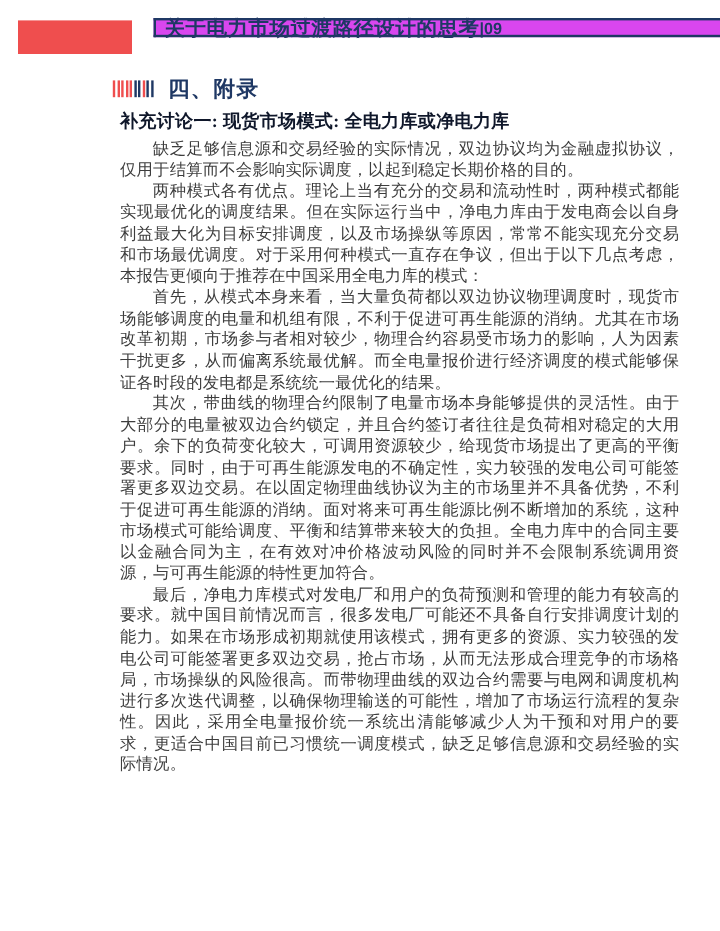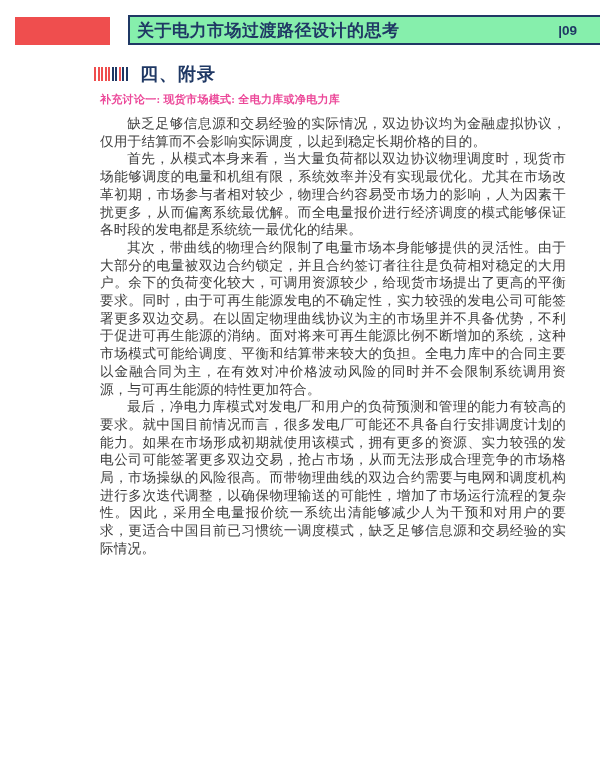--- a/index.html
+++ b/index.html
@@ -21,29 +21,28 @@
     top: 17px;
     width: 95px;
     height: 28px;
     background: #ef4e4e;
   }
   .header-title-box {
     position: absolute;
     left: 128px;
     top: 15px;
     right: 0;
-    height: 30px;
+    height: 16px;
     border-top: 2px solid #1f3864;
     border-bottom: 2px solid #1f3864;
     border-left: 2px solid #1f3864;
     box-sizing: border-box;
     display: flex;
     align-items: center;
-    justify-content: space-between;
-    background: #86efac;
+    background: #d946ef;
   }
   .header-title {
     font-size: 17px;
     font-weight: bold;
     color: #1f3864;
     padding-left: 7px;
     letter-spacing: 0.5px;
     white-space: nowrap;
   }
   .header-pagenum {
@@ -80,23 +79,23 @@
     font-size: 18px;
     font-weight: bold;
     color: #1f3864;
     letter-spacing: 1px;
     white-space: nowrap;
   }
   .section-subtitle {
     position: absolute;
     left: 100px;
     top: 92px;
-    font-size: 11px;
+    font-size: 15px;
     font-weight: bold;
-    color: #ec4899;
+    color: #0f172a;
     letter-spacing: 0.3px;
     white-space: nowrap;
   }
   
   .body-text {
     position: absolute;
     left: 100px;
     top: 115px;
     width: 466px;
   }
@@ -131,16 +130,17 @@
       <span style="background: rgb(239, 78, 78);"></span>
       <span style="background: rgb(31, 56, 100);"></span>
       <span style="background: rgb(31, 56, 100);"></span>
     </span>
   <span class="section-heading">四、附录</span>
 </div>
 <div class="section-subtitle">补充讨论一: 现货市场模式: 全电力库或净电力库</div>
 
 <div class="body-text">
   <p>缺乏足够信息源和交易经验的实际情况，双边协议均为金融虚拟协议，仅用于结算而不会影响实际调度，以起到稳定长期价格的目的。</p>
-  <p>首先，从模式本身来看，当大量负荷都以双边协议物理调度时，现货市场能够调度的电量和机组有限，系统效率并没有实现最优化。尤其在市场改革初期，市场参与者相对较少，物理合约容易受市场力的影响，人为因素干扰更多，从而偏离系统最优解。而全电量报价进行经济调度的模式能够保证各时段的发电都是系统统一最优化的结果。</p>
+  <p>两种模式各有优点。理论上当有充分的交易和流动性时，两种模式都能实现最优化的调度结果。但在实际运行当中，净电力库由于发电商会以自身利益最大化为目标安排调度，以及市场操纵等原因，常常不能实现充分交易和市场最优调度。对于采用何种模式一直存在争议，但出于以下几点考虑，本报告更倾向于推荐在中国采用全电力库的模式：</p>
+  <p>首先，从模式本身来看，当大量负荷都以双边协议物理调度时，现货市场能够调度的电量和机组有限，不利于促进可再生能源的消纳。尤其在市场改革初期，市场参与者相对较少，物理合约容易受市场力的影响，人为因素干扰更多，从而偏离系统最优解。而全电量报价进行经济调度的模式能够保证各时段的发电都是系统统一最优化的结果。</p>
   <p>其次，带曲线的物理合约限制了电量市场本身能够提供的灵活性。由于大部分的电量被双边合约锁定，并且合约签订者往往是负荷相对稳定的大用户。余下的负荷变化较大，可调用资源较少，给现货市场提出了更高的平衡要求。同时，由于可再生能源发电的不确定性，实力较强的发电公司可能签署更多双边交易。在以固定物理曲线协议为主的市场里并不具备优势，不利于促进可再生能源的消纳。面对将来可再生能源比例不断增加的系统，这种市场模式可能给调度、平衡和结算带来较大的负担。全电力库中的合同主要以金融合同为主，在有效对冲价格波动风险的同时并不会限制系统调用资源，与可再生能源的特性更加符合。</p>
   <p>最后，净电力库模式对发电厂和用户的负荷预测和管理的能力有较高的要求。就中国目前情况而言，很多发电厂可能还不具备自行安排调度计划的能力。如果在市场形成初期就使用该模式，拥有更多的资源、实力较强的发电公司可能签署更多双边交易，抢占市场，从而无法形成合理竞争的市场格局，市场操纵的风险很高。而带物理曲线的双边合约需要与电网和调度机构进行多次迭代调整，以确保物理输送的可能性，增加了市场运行流程的复杂性。因此，采用全电量报价统一系统出清能够减少人为干预和对用户的要求，更适合中国目前已习惯统一调度模式，缺乏足够信息源和交易经验的实际情况。</p>
 </div>
 
 </body></html>

